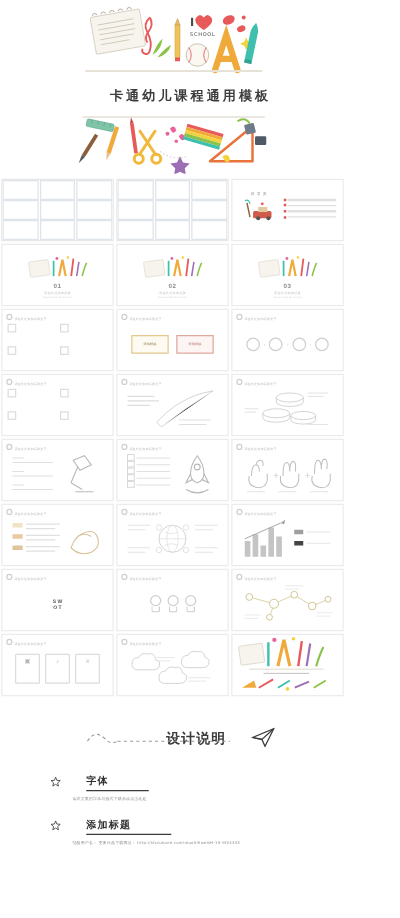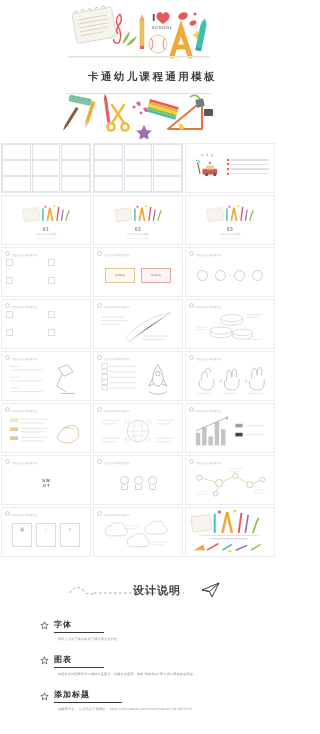--- a/index.html
+++ b/index.html
@@ -100,21 +100,21 @@
   
   .banner { position:relative; height:46px; margin-top:10px; }
   .banner-inner{ display:flex; align-items:center; justify-content:center; height:100%; gap:6px; }
   .banner-title{ font-size:11px; color:#3a3a3a; font-weight:700; letter-spacing:1px;
     font-family:Liberation Serif, serif;text-align:right; }
   .dash-svg{ position:absolute; left:0; top:0; width:100%; height:100%; }
 
   
   .notes{ padding:6px 34px 0 40px; }
   .note{ margin-bottom:13px; }
-  .note-hd{ display:flex; align-items:center; gap:5px; }
+  .note-hd{ display:flex; align-items:center; gap:20px; }
   .note-star{ width:9px;height:9px; flex:0 0 auto; }
   .note-ttl{ font-size:8px; color:#2f2f2f; font-weight:700; letter-spacing:1px;
     font-family:"DejaVu Sans","Liberation Sans",sans-serif;
     border-bottom:0.8px solid #3a3a3a; padding:0 32px 1.5px 0; }
   .note-bd{ font-size:3.1px; color:#8f8f8f; margin:4px 0 0 18px; line-height:1.5;
     letter-spacing:.2px; font-family:"DejaVu Sans","Liberation Sans",sans-serif;}
 </style>
 </head>
 <body>
 
@@ -799,35 +799,26 @@
     <div class="note">
       <div class="note-hd">
         <svg class="note-star" viewBox="0 0 12 12">
           <path d="M6 1 L7.3 4.3 L10.9 4.6 L8.2 7 L9 10.5 L6 8.6 L3 10.5 L3.8 7 L1.1 4.6 L4.7 4.3 Z" fill="none" stroke="#3a3a3a" stroke-width="0.9" stroke-linejoin="round"></path>
         </svg>
         <span class="note-ttl">字体</span>
       </div>
       <div class="note-bd">请将文案的字体与版式下载后请点击此处</div>
     </div>
 
+
     <div class="note">
       <div class="note-hd">
         <svg class="note-star" viewBox="0 0 12 12">
           <path d="M6 1 L7.3 4.3 L10.9 4.6 L8.2 7 L9 10.5 L6 8.6 L3 10.5 L3.8 7 L1.1 4.6 L4.7 4.3 Z" fill="none" stroke="#3a3a3a" stroke-width="0.9" stroke-linejoin="round"></path>
         </svg>
-        <span class="note-ttl">图表</span>
-      </div>
-      <div class="note-bd">本模板中的图表均为可编辑矢量图形，右键点击图表，单击"编辑数据"即可进入表格修改数据。</div>
-    </div>
-
-    <div class="note">
-      <div class="note-hd">
-        <svg class="note-star" viewBox="0 0 12 12">
-          <path d="M6 1 L7.3 4.3 L10.9 4.6 L8.2 7 L9 10.5 L6 8.6 L3 10.5 L3.8 7 L1.1 4.6 L4.7 4.3 Z" fill="none" stroke="#3a3a3a" stroke-width="0.9" stroke-linejoin="round"></path>
-        </svg>
         <span class="note-ttl">添加标题</span>
       </div>
       <div class="note-bd">站酷用户名：    更多作品下载网址： http://sfzcukone.com/muohifiweisH-19-9f24333</div>
     </div>
 
   </div>
 
 </div>
 
 </body></html>

